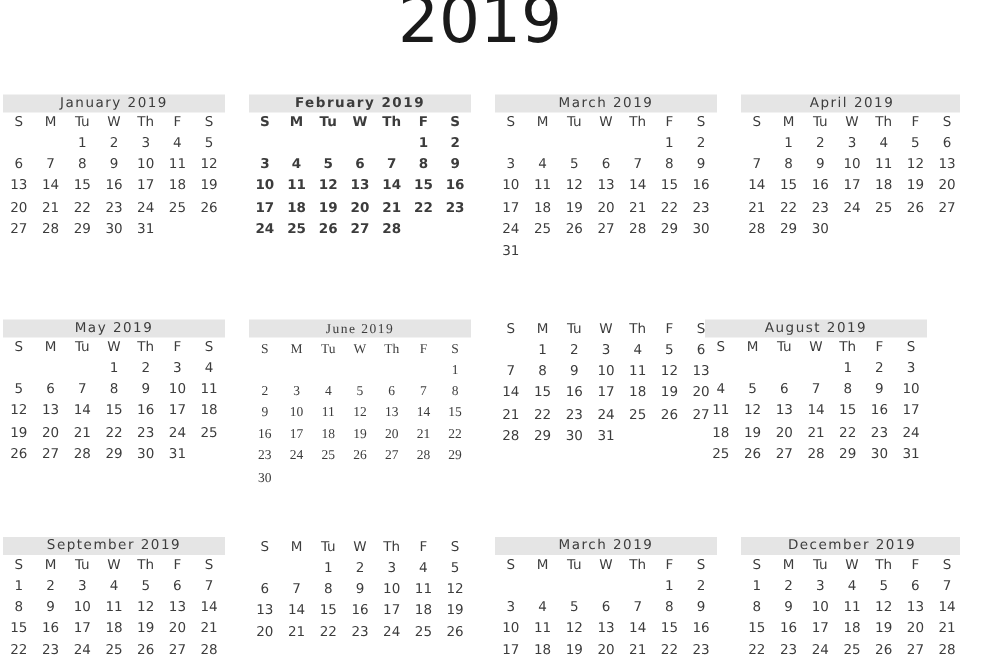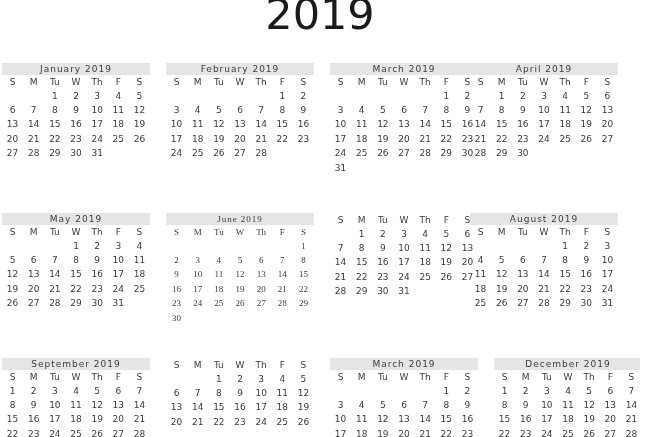--- a/index.html
+++ b/index.html
@@ -112,21 +112,21 @@
         <div class="row week">
           <span class="cell">27</span>
           <span class="cell">28</span>
           <span class="cell">29</span>
           <span class="cell">30</span>
           <span class="cell">31</span>
           <span class="cell"></span>
           <span class="cell"></span>
         </div>
       </div>
-      <div class="month" style="left: 166px; top: 63px;">
+      <div class="month" style="left: 166px; top: 63px; font-weight: bold;">
         <div class="month-title">February 2019</div>
         <div class="row day-headers">
           <span class="cell">S</span>
           <span class="cell">M</span>
           <span class="cell">Tu</span>
           <span class="cell">W</span>
           <span class="cell">Th</span>
           <span class="cell">F</span>
           <span class="cell">S</span>
         </div>
@@ -235,21 +235,21 @@
         <div class="row week">
           <span class="cell">31</span>
           <span class="cell"></span>
           <span class="cell"></span>
           <span class="cell"></span>
           <span class="cell"></span>
           <span class="cell"></span>
           <span class="cell"></span>
         </div>
       </div>
-      <div class="month" style="left: 470px; top: 63px;">
+      <div class="month" style="left: 494px; top: 63px;">
         <div class="month-title">April 2019</div>
         <div class="row day-headers">
           <span class="cell">S</span>
           <span class="cell">M</span>
           <span class="cell">Tu</span>
           <span class="cell">W</span>
           <span class="cell">Th</span>
           <span class="cell">F</span>
           <span class="cell">S</span>
         </div>

